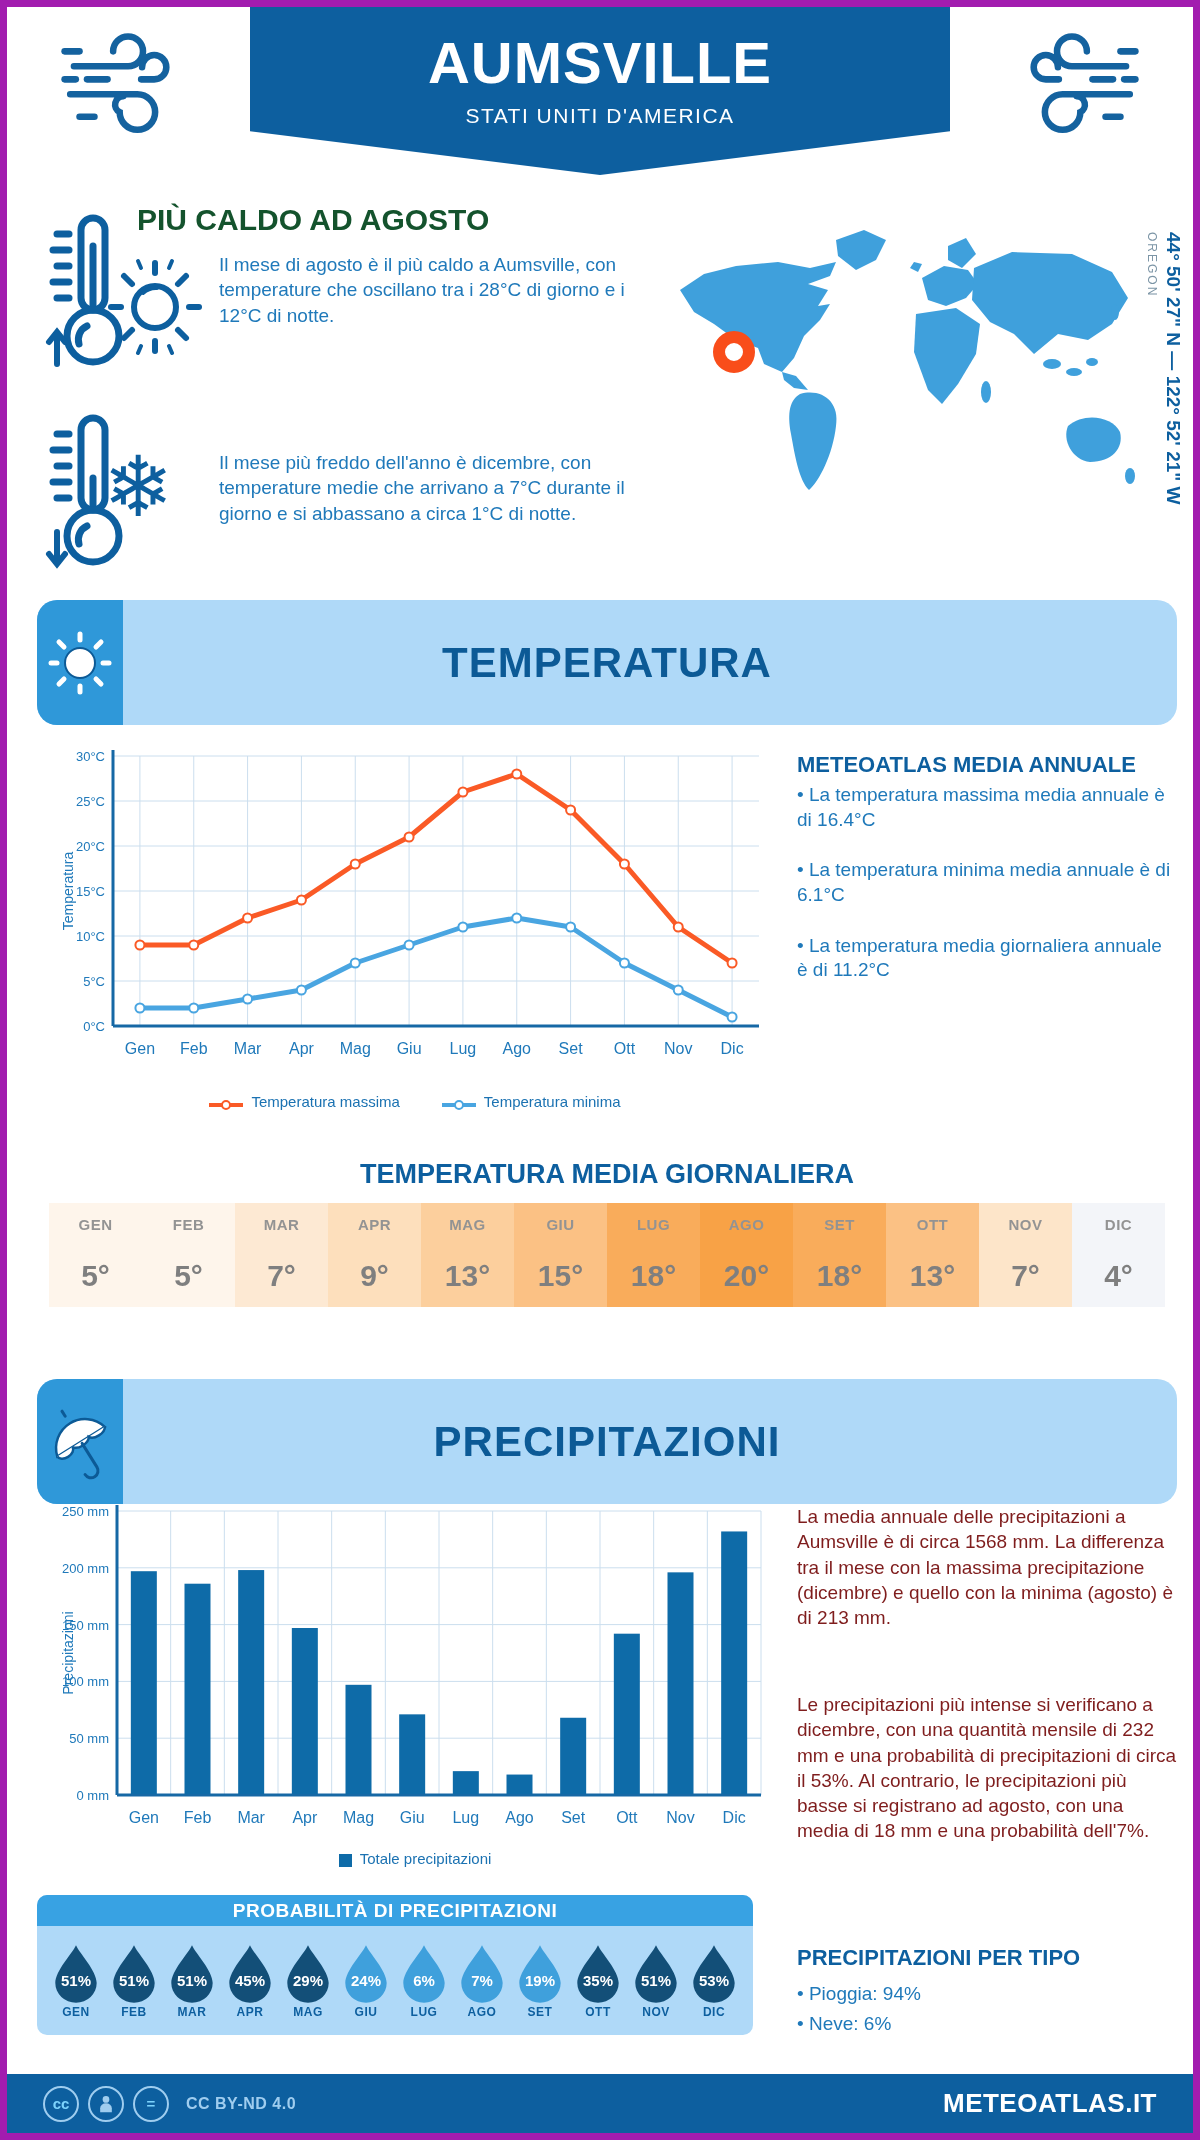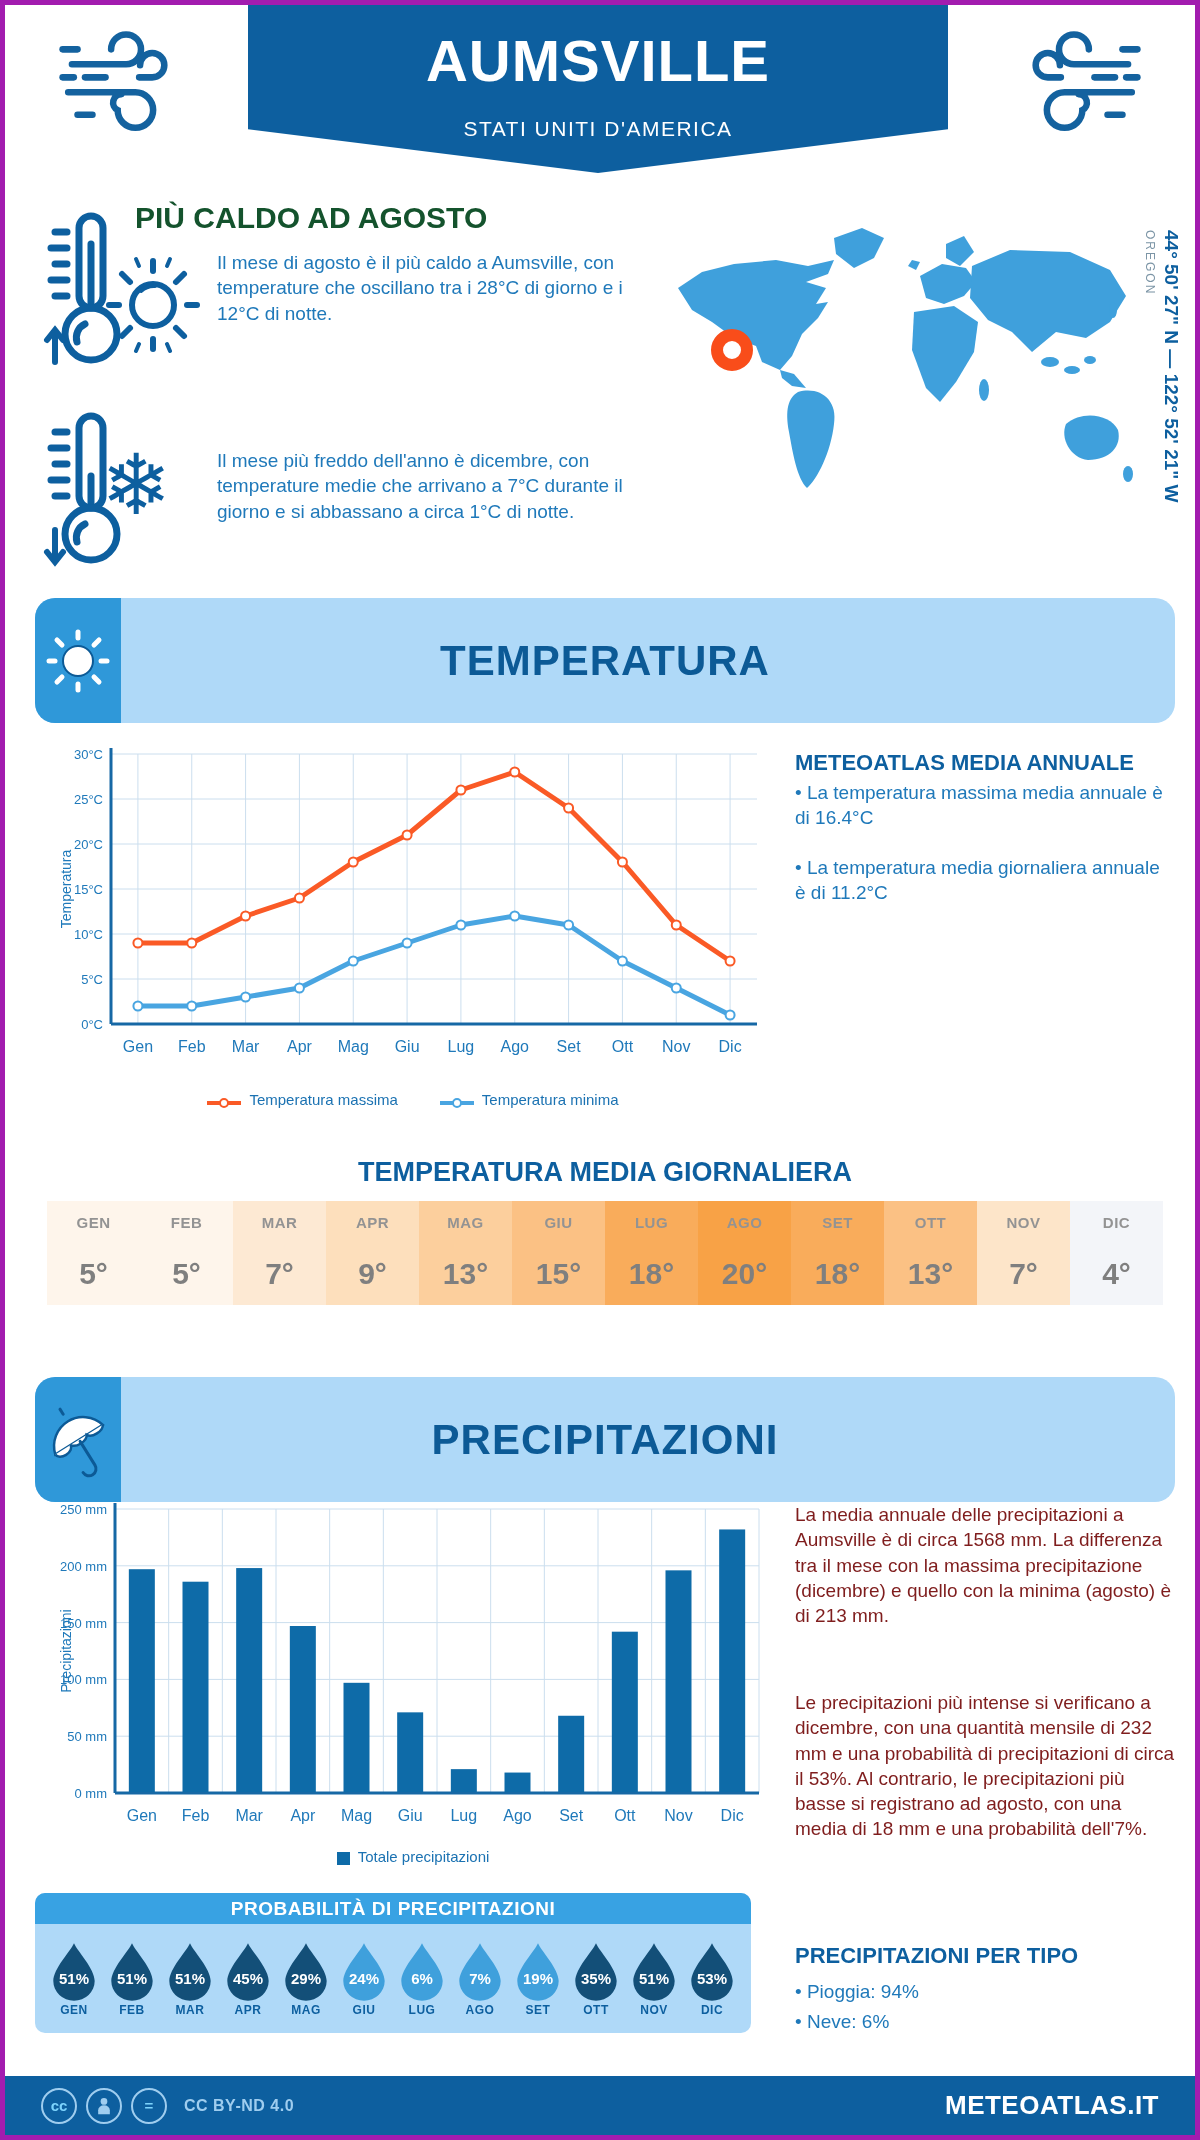--- a/index.html
+++ b/index.html
@@ -1,28 +1,28 @@
 <!DOCTYPE html>
 <html><head>
 <meta charset="utf-8">
 <style>
   * { margin:0; padding:0; box-sizing:border-box; }
   body { background:#e8e8e8; font-family:"Liberation Sans", sans-serif; }
   #page {
     position:relative; width:1200px; height:2140px; margin:0 auto;
-    background:#ffffff; border:5px solid #a21caf; overflow:hidden;
+    background:#ffffff; border:7px solid #a21caf; overflow:hidden;
   }
   
   #title-banner {
     position:absolute; left:243px; top:0; width:700px; height:168px;
     background:#0D5F9F; color:#fff; text-align:center;
     clip-path:polygon(0 0,100% 0,100% 74%,50% 100%,0 74%);
   }
   #title-banner .title { margin-top:22px; font-size:58px; font-weight:bold; letter-spacing:1px; }
-  #title-banner .subtitle { margin-top:23px; font-size:21px; letter-spacing:1.5px; }
+  #title-banner .subtitle { margin-top:8px; font-size:21px; letter-spacing:1.5px; }
   .wind { position:absolute; top:22px; width:140px; height:125px; }
   #wind-left { left:52px; }
   #wind-right { right:52px; transform:scaleX(-1); }
 
   
   .hl-title { position:absolute; left:130px; font-size:30px; font-weight:bold; color:#14532d; }
   .hl-text  { position:absolute; left:212px; width:445px; font-size:19px; line-height:1.33; color:#1F79BA; }
   #hl1-title { top:196px; } #hl1-text { top:245px; }
   #hl2-title { top:398px; } #hl2-text { top:443px; }
   .thermo { position:absolute; left:38px; width:90px; height:160px; }
@@ -304,20 +304,21 @@
           <line x1="0" y1="5" x2="34" y2="5" stroke="#49A5E1" stroke-width="4"></line>
           <circle cx="17" cy="5" r="4" fill="#fff" stroke="#49A5E1" stroke-width="2"></circle>
         </svg>
         <span>Temperatura minima</span>
       </span>
     </div>
 
   <div id="annual-title" class="side-title">METEOATLAS MEDIA ANNUALE</div>
   <div id="annual-list">
       <div>• La temperatura massima media annuale è di 16.4°C</div>
+      <div>• La temperatura minima media annuale è di 6.1°C</div>
       <div>• La temperatura media giornaliera annuale è di 11.2°C</div>
     </div>
 
   <div id="daily-title">TEMPERATURA MEDIA GIORNALIERA</div>
   <div id="daily-table">
       <div class="col" style="background: rgb(254, 245, 235);">
         <div class="m">GEN</div>
         <div class="v">5°</div>
       </div>
       <div class="col" style="background: rgb(254, 245, 235);">

